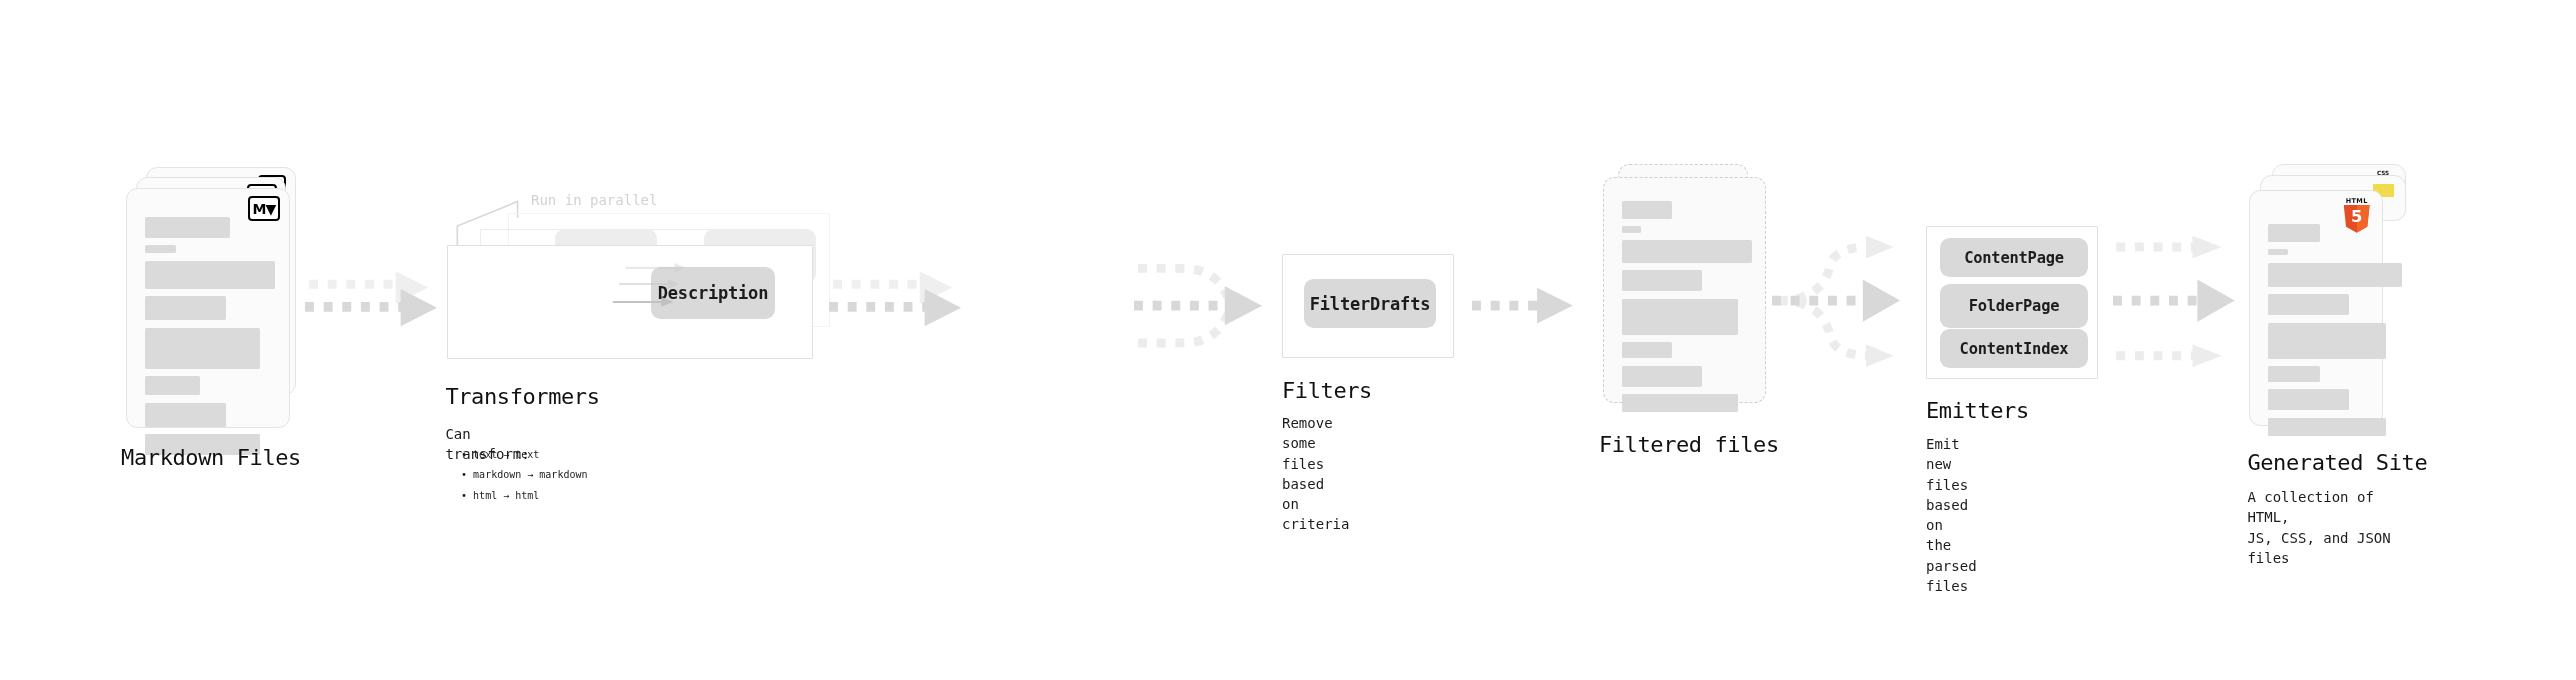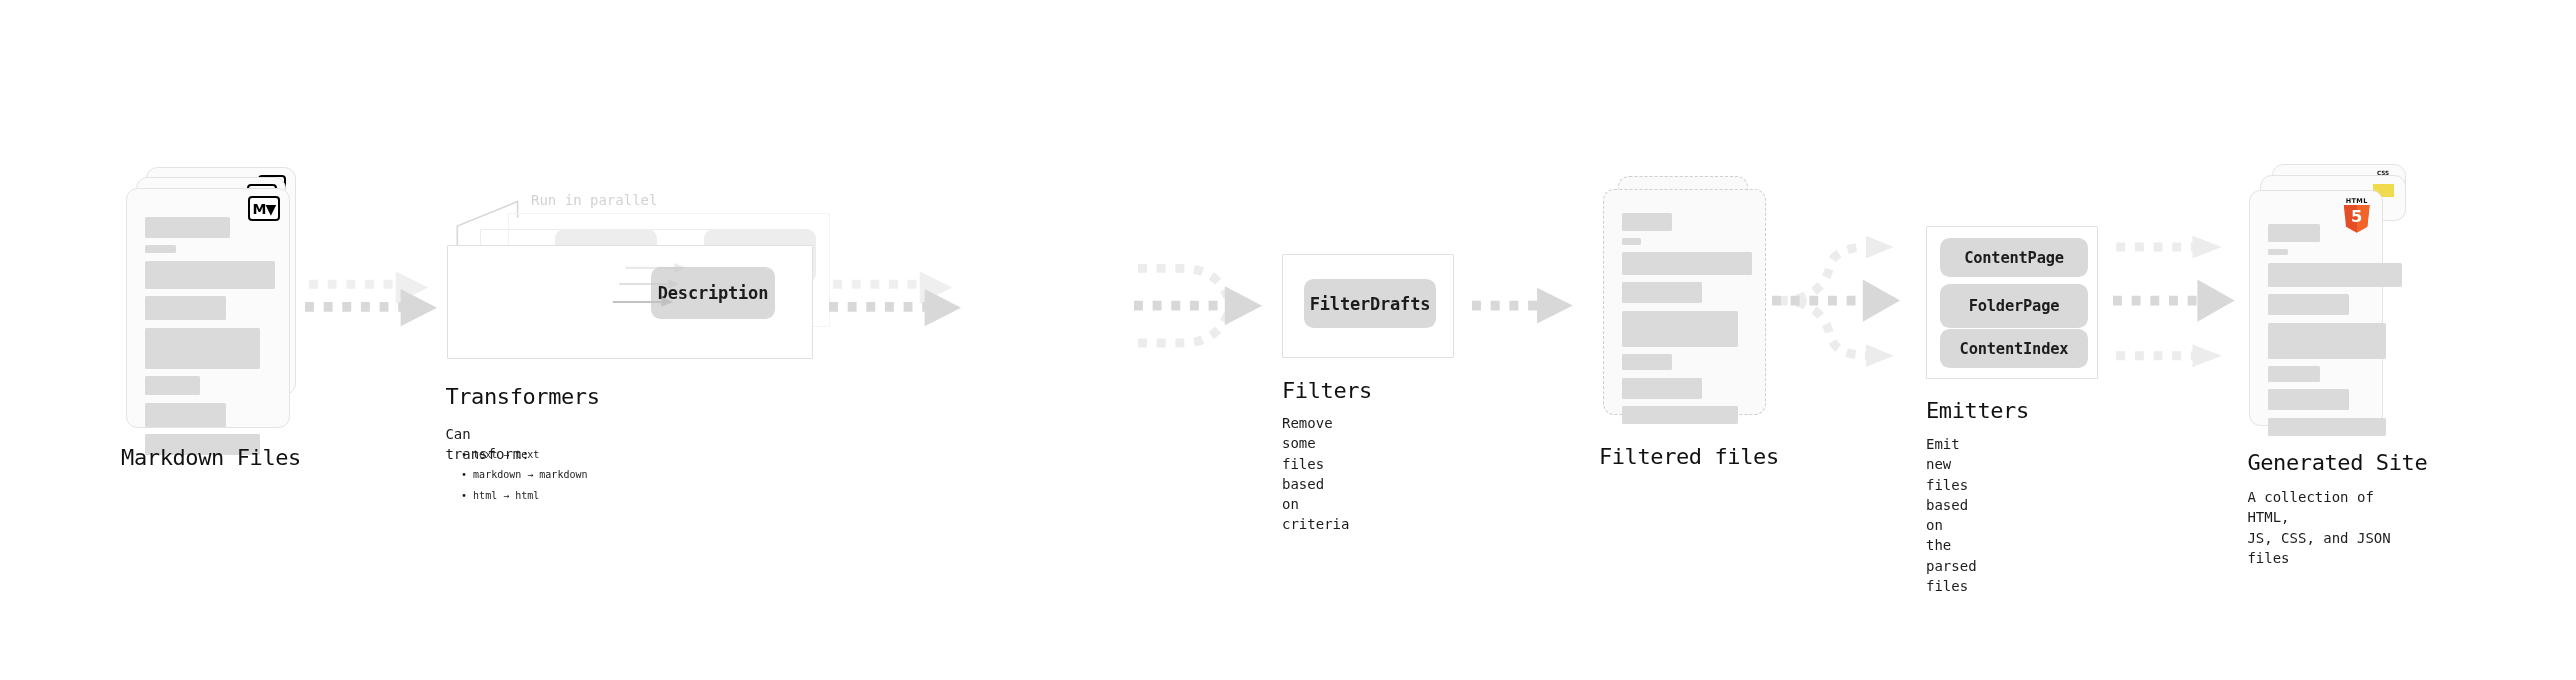--- a/index.html
+++ b/index.html
@@ -315,21 +315,21 @@
 on criteria</div>
   </div>
 
   <svg class="arrow-svg" style="left:1472px; top:286px;" width="122" height="49" viewBox="0 0 150 60">
     <g stroke="#d8d8d8" stroke-width="12" stroke-dasharray="11 12" fill="none">
       <line x1="0" y1="24" x2="86" y2="24"></line>
     </g>
     <polygon points="80,2 124,24 80,46" fill="#d8d8d8"></polygon>
   </svg>
 
-  <div class="stage" style="left:1603px; top:176px;text-decoration:underline;">
+  <div class="stage" style="left:1603px; top:164px;text-decoration:underline;">
     <div class="doc-stack" style="width:171px; height:260px;">
       <div class="doc-card dashed" style="left:14.6px; top:0px; width:130px; height:34px;"></div>
       <div class="doc-card dashed" style="left:0px; top:13px; width:163px; height:226px;">
         <div class="doc-body" style="top:23px;">
           <div class="sk" style="width:50px;height:18px;"></div>
           <div class="sk" style="width:18.7px;height:6.5px;"></div>
           <div class="sk" style="width:130px;height:23px;"></div>
           <div class="sk" style="width:80px;height:21px;"></div>
           <div class="sk" style="width:116px;height:36px;"></div>
           <div class="sk" style="width:50px;height:16.3px;"></div>

